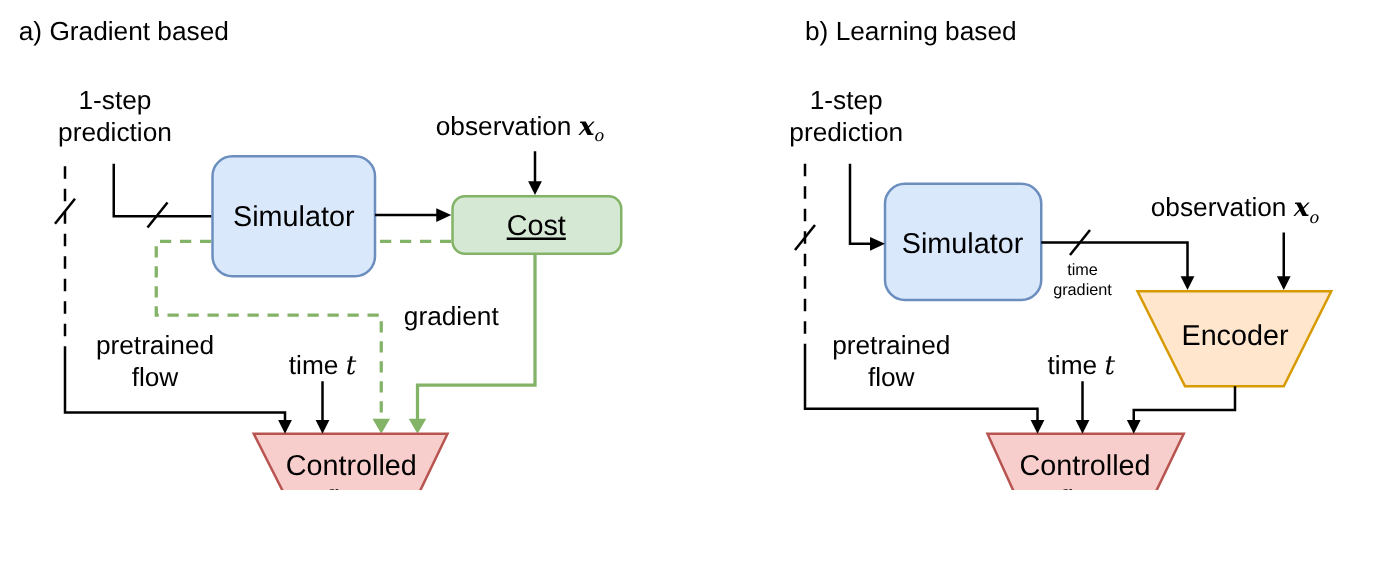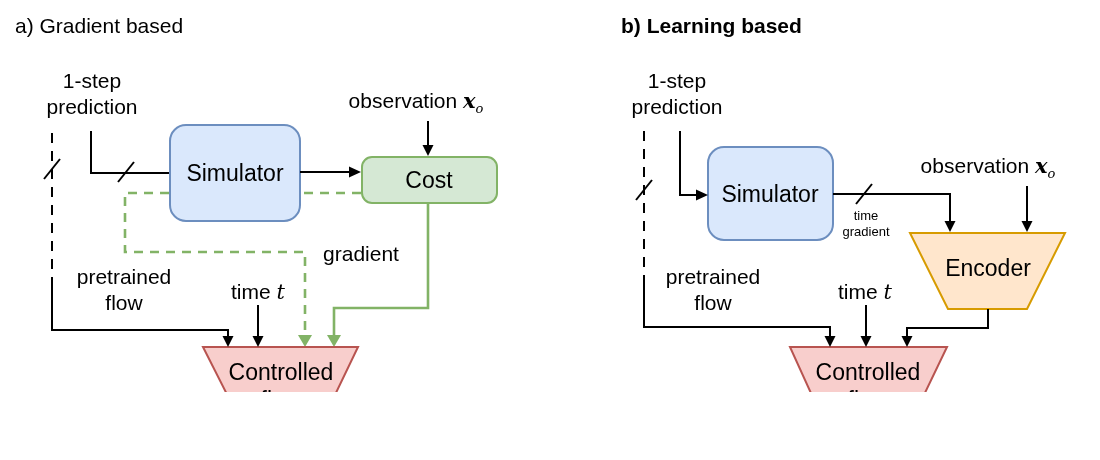--- a/index.html
+++ b/index.html
@@ -83,21 +83,21 @@
 
   <div class="title" style="left:15px;top:14px;">a) Gradient based</div>
 
   <div class="lbl" style="left:92px;top:68px;">
     <div>1-step</div>
     <div>prediction</div>
   </div>
 
   <div class="boxlbl" style="left:235px;top:173px;">Simulator</div>
 
-  <div class="boxlbl" style="left:429px;top:180px;">Cost</div>
+  <div class="boxlbl" style="left:429px;top:180px;text-decoration:underline;">Cost</div>
 
   <div class="lbl" style="left:416px;top:88px;">
     <span>observation</span>
     <span class="mvar mbold">x</span><sub class="mvar msub">o</sub>
   </div>
 
   <div class="lbl" style="left:361px;top:241px;">gradient</div>
 
   <div class="lbl" style="left:124px;top:264px;">
     <div>pretrained</div>
@@ -107,21 +107,21 @@
   <div class="lbl" style="left:258px;top:279px;">
     <span>time</span>
     <span class="mvar">t</span>
   </div>
 
   <div class="boxlbl" style="left:281px;top:386px;">
     <div>Controlled</div>
     <div>flow</div>
   </div>
 
-  <div class="title" style="left:621px;top:14px;font-weight:bold;">b) Learning based</div>
+  <div class="title" style="left:644px;top:14px;">b) Learning based</div>
 
   <div class="lbl" style="left:677px;top:68px;">
     <div>1-step</div>
     <div>prediction</div>
   </div>
 
   <div class="boxlbl" style="left:770px;top:194px;">Simulator</div>
 
   <div class="lbl" style="left:988px;top:153px;">
     <span>observation</span>

